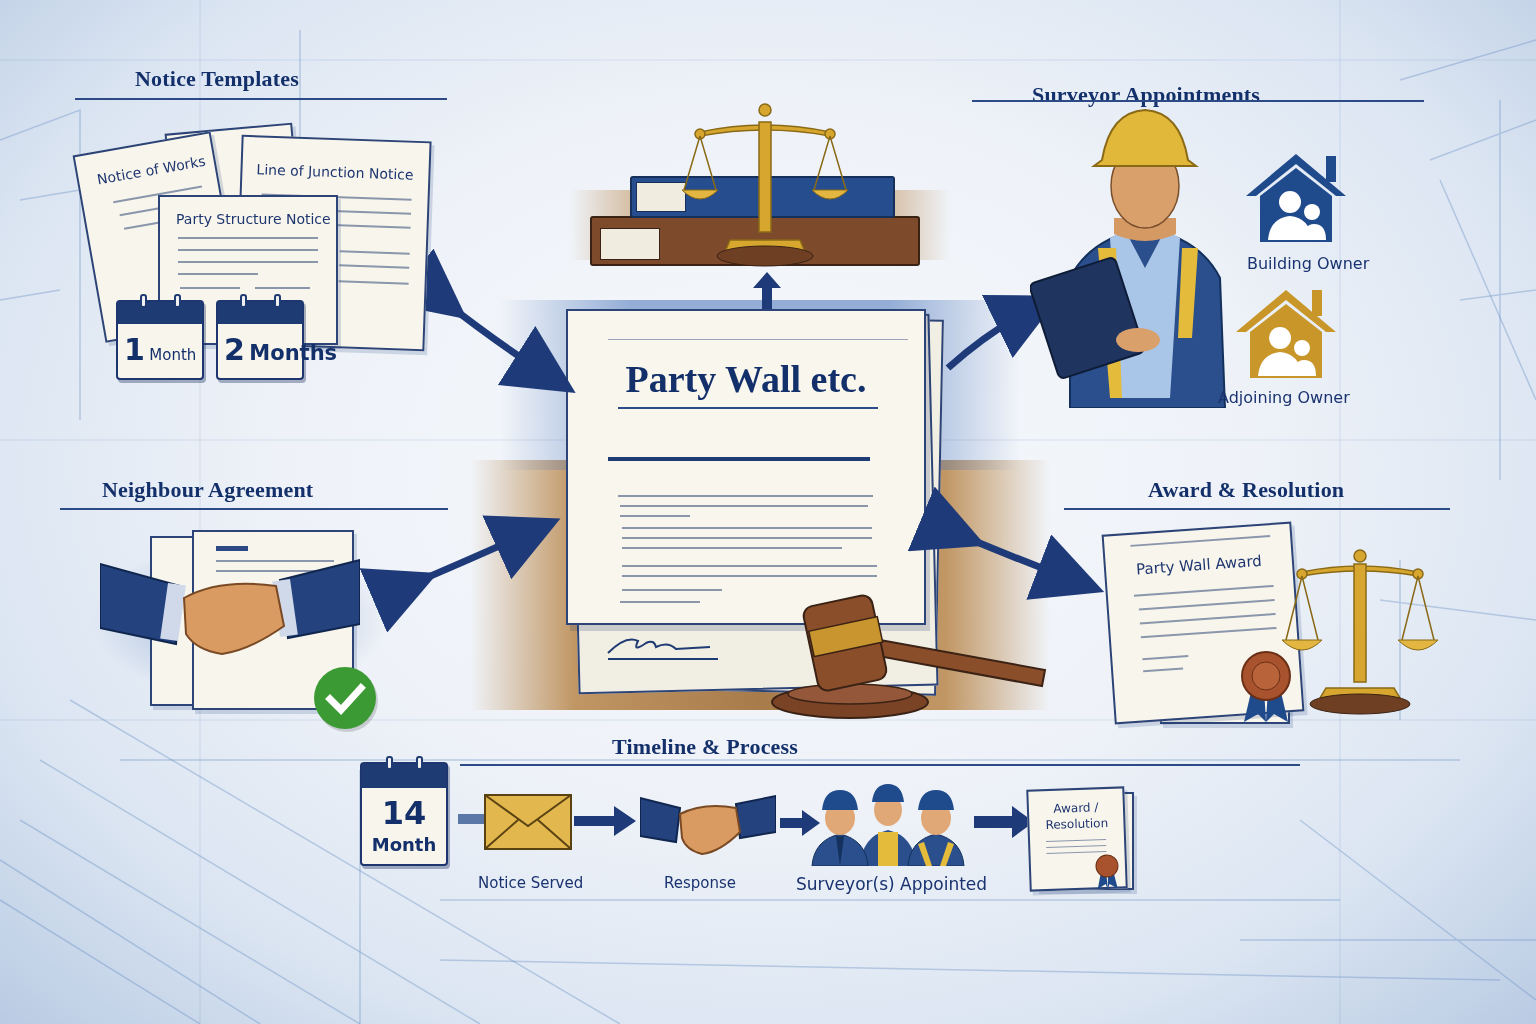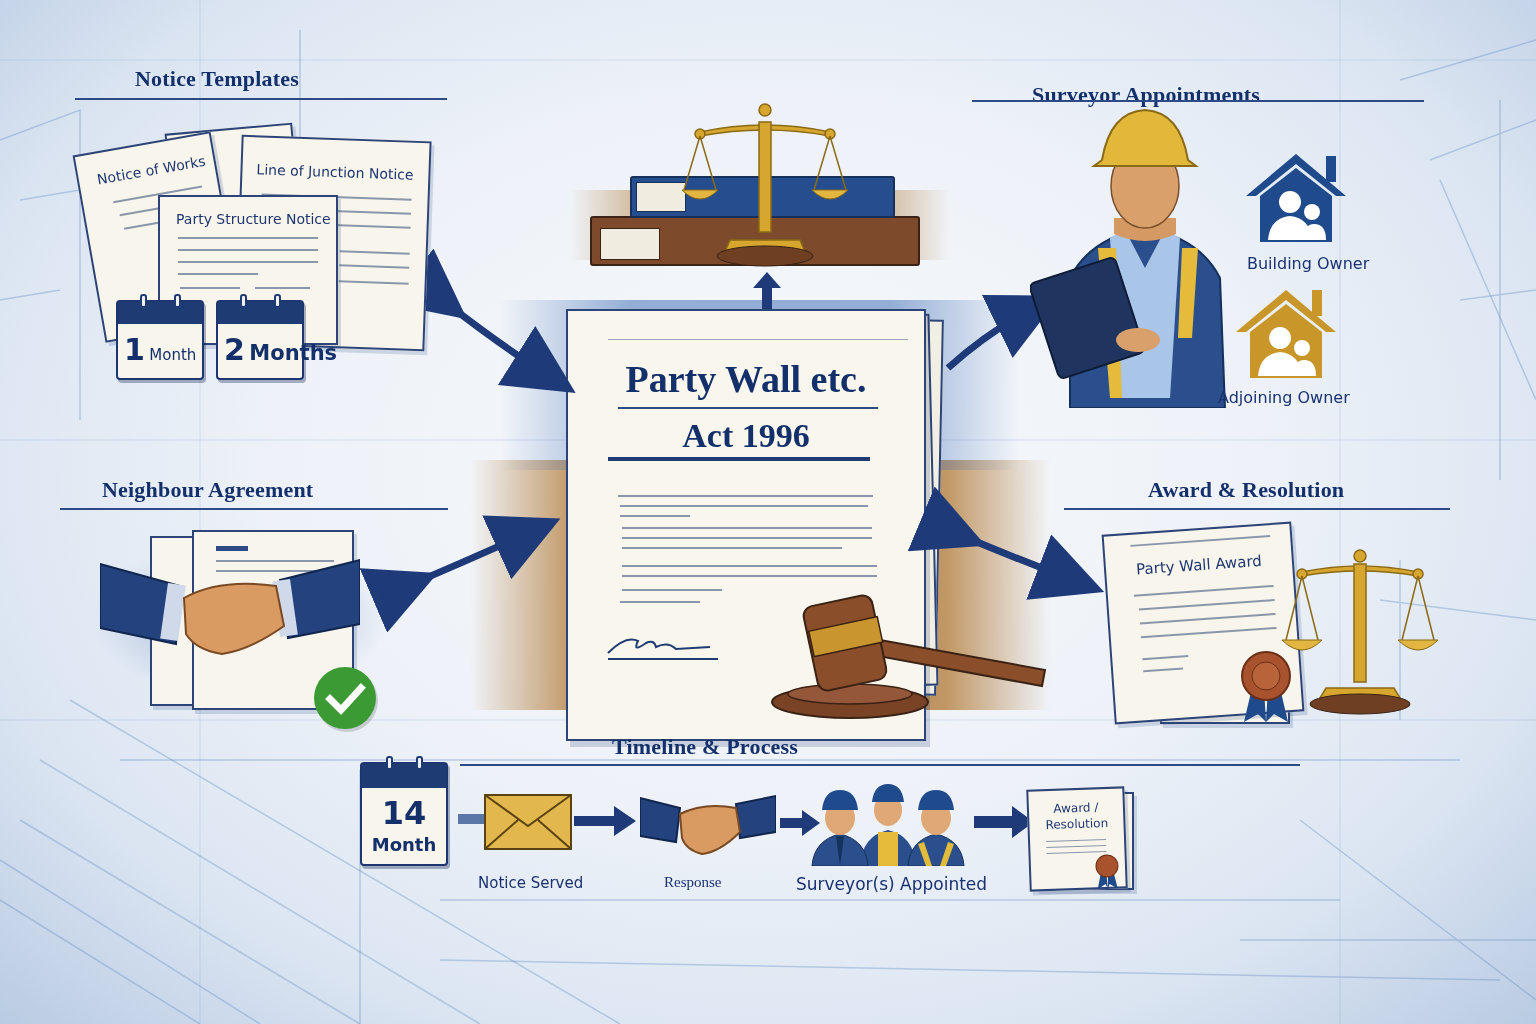--- a/index.html
+++ b/index.html
@@ -28,21 +28,21 @@
 
   
   .cal{position:absolute;background:#f8f5ec;border:2px solid #1e3670;border-radius:4px;box-shadow:2px 3px 0 rgba(20,40,90,.35)}
   .cal .top{height:22px;background:#1f3b73}
   .cal .ring{position:absolute;top:-8px;width:7px;height:14px;background:#f2f2f2;border:2px solid #1f3b73;border-radius:3px}
   .cal .num{font-family:"DejaVu Sans",sans-serif;font-weight:700;color:#13306b}
 
   .caption{position:absolute;font-family:"DejaVu Sans",sans-serif;color:#1a3370;white-space:nowrap}
 
   
-  .main-doc{position:absolute;left:566px;top:309px;width:360px;height:432px;background:#f9f6ee;border:2px solid #2c4477;box-shadow:4px 6px 0 rgba(40,60,110,.2)}
+  .main-doc{position:absolute;left:566px;top:309px;width:360px;height:316px;background:#f9f6ee;border:2px solid #2c4477;box-shadow:4px 6px 0 rgba(40,60,110,.2)}
   .main-doc-back{position:absolute;background:#f1eee4;border:2px solid #2c4477}
 </style>
 </head>
 <body>
 
 <div class="bp">
   <svg viewBox="0 0 1536 1024" preserveAspectRatio="none">
     <g stroke="#5f86c0" stroke-opacity=".35" stroke-width="1.5" fill="none">
       <path d="M0 860 L260 1024 M0 900 L200 1024 M20 820 L360 1024 M40 760 L480 1024 M70 700 L620 1024"></path>
       <path d="M0 140 L80 110 L80 420 M0 300 L60 290 M20 200 L80 190"></path>
@@ -87,21 +87,20 @@
 <svg class="abs arrow" style="left:752px;top:272px;" width="30" height="40" viewBox="0 0 30 40">
   <path d="M15 0 L29 16 L20 16 L20 40 L10 40 L10 16 L1 16Z" fill="#1e3a78"></path>
 </svg>
 
 <div class="main-doc-back" style="left:584px;top:316px;width:356px;height:376px;transform:rotate(1.2deg);"></div>
 <div class="main-doc-back" style="left:574px;top:318px;width:360px;height:372px;transform:rotate(-1.4deg);"></div>
 <div class="main-doc">
   <div class="line" style="left:40px;top:28px;width:300px;height:1px;background:#9aa4b6"></div>
   <div class="serif abs" style="left:0;width:100%;top:46px;text-align:center;font-size:38px;">Party Wall etc.</div>
   <div class="abs" style="left:50px;top:96px;width:260px;height:2px;background:#2b4a86"></div>
-  <div class="serif abs" style="left:0;width:100%;top:106px;text-align:center;font-size:34px;">Act 1996</div>
   <div class="abs" style="left:40px;top:146px;width:262px;height:4px;background:#1f3b73"></div>
   <div>
     <div class="line" style="left:50px;top:184px;width:255px"></div>
     <div class="line" style="left:52px;top:194px;width:248px"></div>
     <div class="line" style="left:52px;top:204px;width:70px"></div>
     <div class="line" style="left:54px;top:216px;width:250px"></div>
     <div class="line" style="left:54px;top:226px;width:250px"></div>
     <div class="line" style="left:54px;top:236px;width:220px"></div>
     <div class="line" style="left:54px;top:254px;width:255px"></div>
     <div class="line" style="left:54px;top:264px;width:255px"></div>
@@ -306,21 +305,21 @@
 
 <svg class="abs" style="left:574px;top:806px;" width="62" height="30" viewBox="0 0 62 30">
     <path d="M0 10 L40 10 L40 0 L62 15 L40 30 L40 20 L0 20Z" fill="#1e3a78"></path>
   </svg>
 
 <svg class="abs" style="left:640px;top:792px;" width="136" height="66" viewBox="0 0 136 66">
   <path d="M0 6 L40 16 L36 50 L0 44Z" fill="#23427e" stroke="#10264e" stroke-width="2"></path>
   <path d="M136 4 L96 12 L100 46 L136 40Z" fill="#23427e" stroke="#10264e" stroke-width="2"></path>
   <path d="M40 22 Q64 10 96 16 L100 40 Q80 60 62 62 Q46 58 42 46Z" fill="#d99b62" stroke="#7a4a24" stroke-width="2"></path>
 </svg>
-<div class="caption" style="left:664px;top:874px;font-size:15px;font-family:Liberation Serif, serif;">Response</div>
+<div class="caption" style="left:664px;top:874px;font-size:15px;">Response</div>
 
 <svg class="abs" style="left:780px;top:810px;" width="40" height="26" viewBox="0 0 40 26">
     <path d="M0 8 L22 8 L22 0 L40 13 L22 26 L22 18 L0 18Z" fill="#1e3a78"></path>
   </svg>
 
 <svg class="abs" style="left:808px;top:780px;" width="160" height="86" viewBox="0 0 160 86">
   <g>
     <path d="M52 86 Q54 56 80 50 Q106 56 108 86Z" fill="#2a4f8c"></path>
     <rect x="70" y="52" width="20" height="34" fill="#e4bb3a"></rect>
     <ellipse cx="80" cy="30" rx="14" ry="16" fill="#e1a877"></ellipse>

